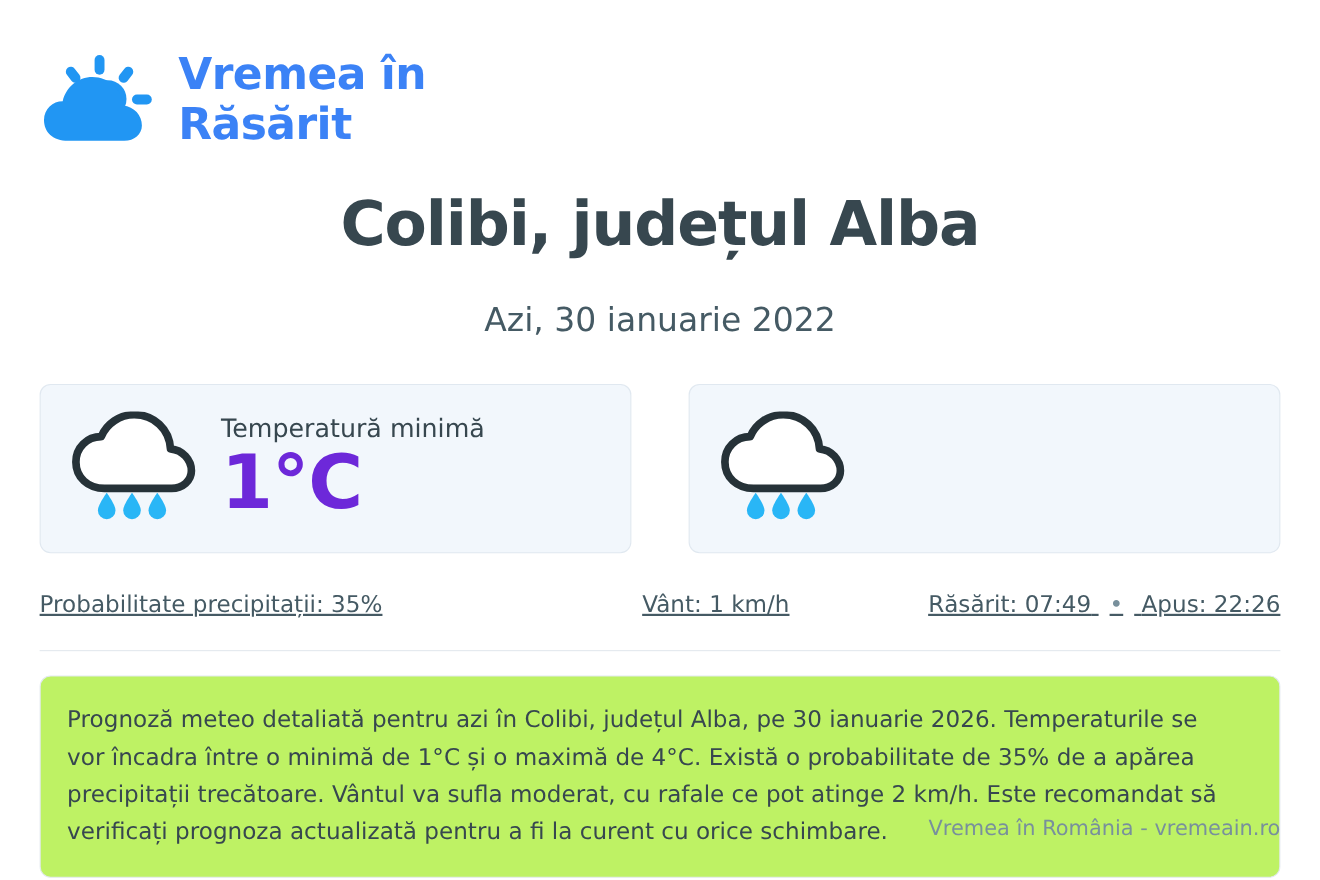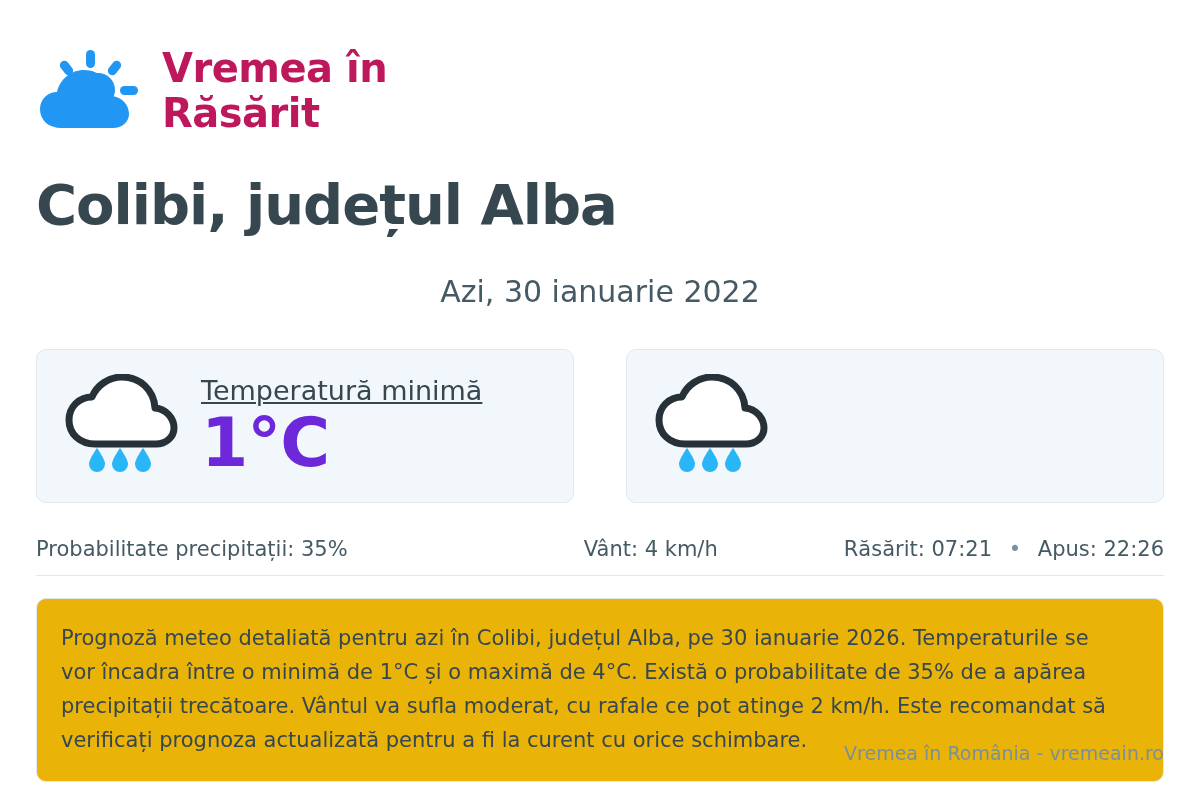--- a/index.html
+++ b/index.html
@@ -29,26 +29,27 @@
   .brand-logo {
     width: 108px;
     height: 86px;
     flex: 0 0 auto;
     position: relative;
   }
   .brand-title {
     font-size: 40px;
     font-weight: bold;
     line-height: 1.12;
-    color: #be185d;
+    color: #3b82f6;
     letter-spacing: -0.5px;
   }
 
   
   .location {
+    text-align: center;
     font-size: 56px;
     font-weight: bold;
     color: #37474f;
     margin-top: 36px;
     letter-spacing: -1px;
   }
   .date {
     text-align: center;
     font-size: 30px;
     color: #455a64;
@@ -74,52 +75,52 @@
     gap: 22px;
   }
   .card-icon {
     width: 116px;
     height: 104px;
     flex: 0 0 auto;
     position: relative;
   }
   .card-text { flex: 1 1 auto; }
   .card-label {
-    font-size: 27px;
+    font-size: 23px;
     color: #37474f;
     margin-bottom: 2px;
-    text-decoration: underline;
   }
   .card-value {
     font-size: 68px;
     font-weight: bold;
     color: #6d28d9;
     line-height: 1.02;
     letter-spacing: -1px;
   }
 
   
   .stats {
     display: flex;
     align-items: center;
     margin-top: 34px;
-    padding-bottom: 14px;
+    padding-bottom: 30px;
     border-bottom: 1px solid #e3e8ee;
     font-size: 21px;
     color: #455a64;
+    text-decoration: underline;
   }
   .stat-left { flex: 0 0 42%; text-align: left; }
   .stat-mid { flex: 1 1 auto; text-align: center; }
   .stat-right { flex: 0 0 33%; text-align: right; }
   .stat-sep { padding: 0 10px; color: #78909c; }
 
   
   .summary {
     margin-top: 22px;
-    background: #eab308;
+    background: #bef264;
     border: 1px solid #e3e9f0;
     border-radius: 10px;
     padding: 22px 36px 24px 24px;
     font-size: 21px;
     line-height: 1.62;
     color: #37474f;
   }
 
   
   .footer {
@@ -192,23 +193,23 @@
             <path d="M80 74 c0 0 -8 11 -8 16 a8 8 0 0 0 16 0 c0 -5 -8 -16 -8 -16 z"></path>
           </g>
         </svg>
       </div>
     </div>
 
   </div>
 
   <div class="stats">
     <div class="stat-left">Probabilitate precipitații: 35%</div>
-    <div class="stat-mid">Vânt: 4 km/h</div>
+    <div class="stat-mid">Vânt: 1 km/h</div>
     <div class="stat-right">
-      <span>Răsărit: 07:21</span>
+      <span>Răsărit: 07:49</span>
       <span class="stat-sep">•</span>
       <span>Apus: 22:26</span>
     </div>
   </div>
 
   <div class="summary">Prognoză meteo detaliată pentru azi în Colibi, județul Alba, pe 30 ianuarie 2026. Temperaturile se vor încadra între o minimă de 1°C și o maximă de 4°C. Există o probabilitate de 35% de a apărea precipitații trecătoare. Vântul va sufla moderat, cu rafale ce pot atinge 2 km/h. Este recomandat să verificați prognoza actualizată pentru a fi la curent cu orice schimbare.</div>
 
   <div class="footer">Vremea în România - vremeain.ro</div>
 
 </div>

